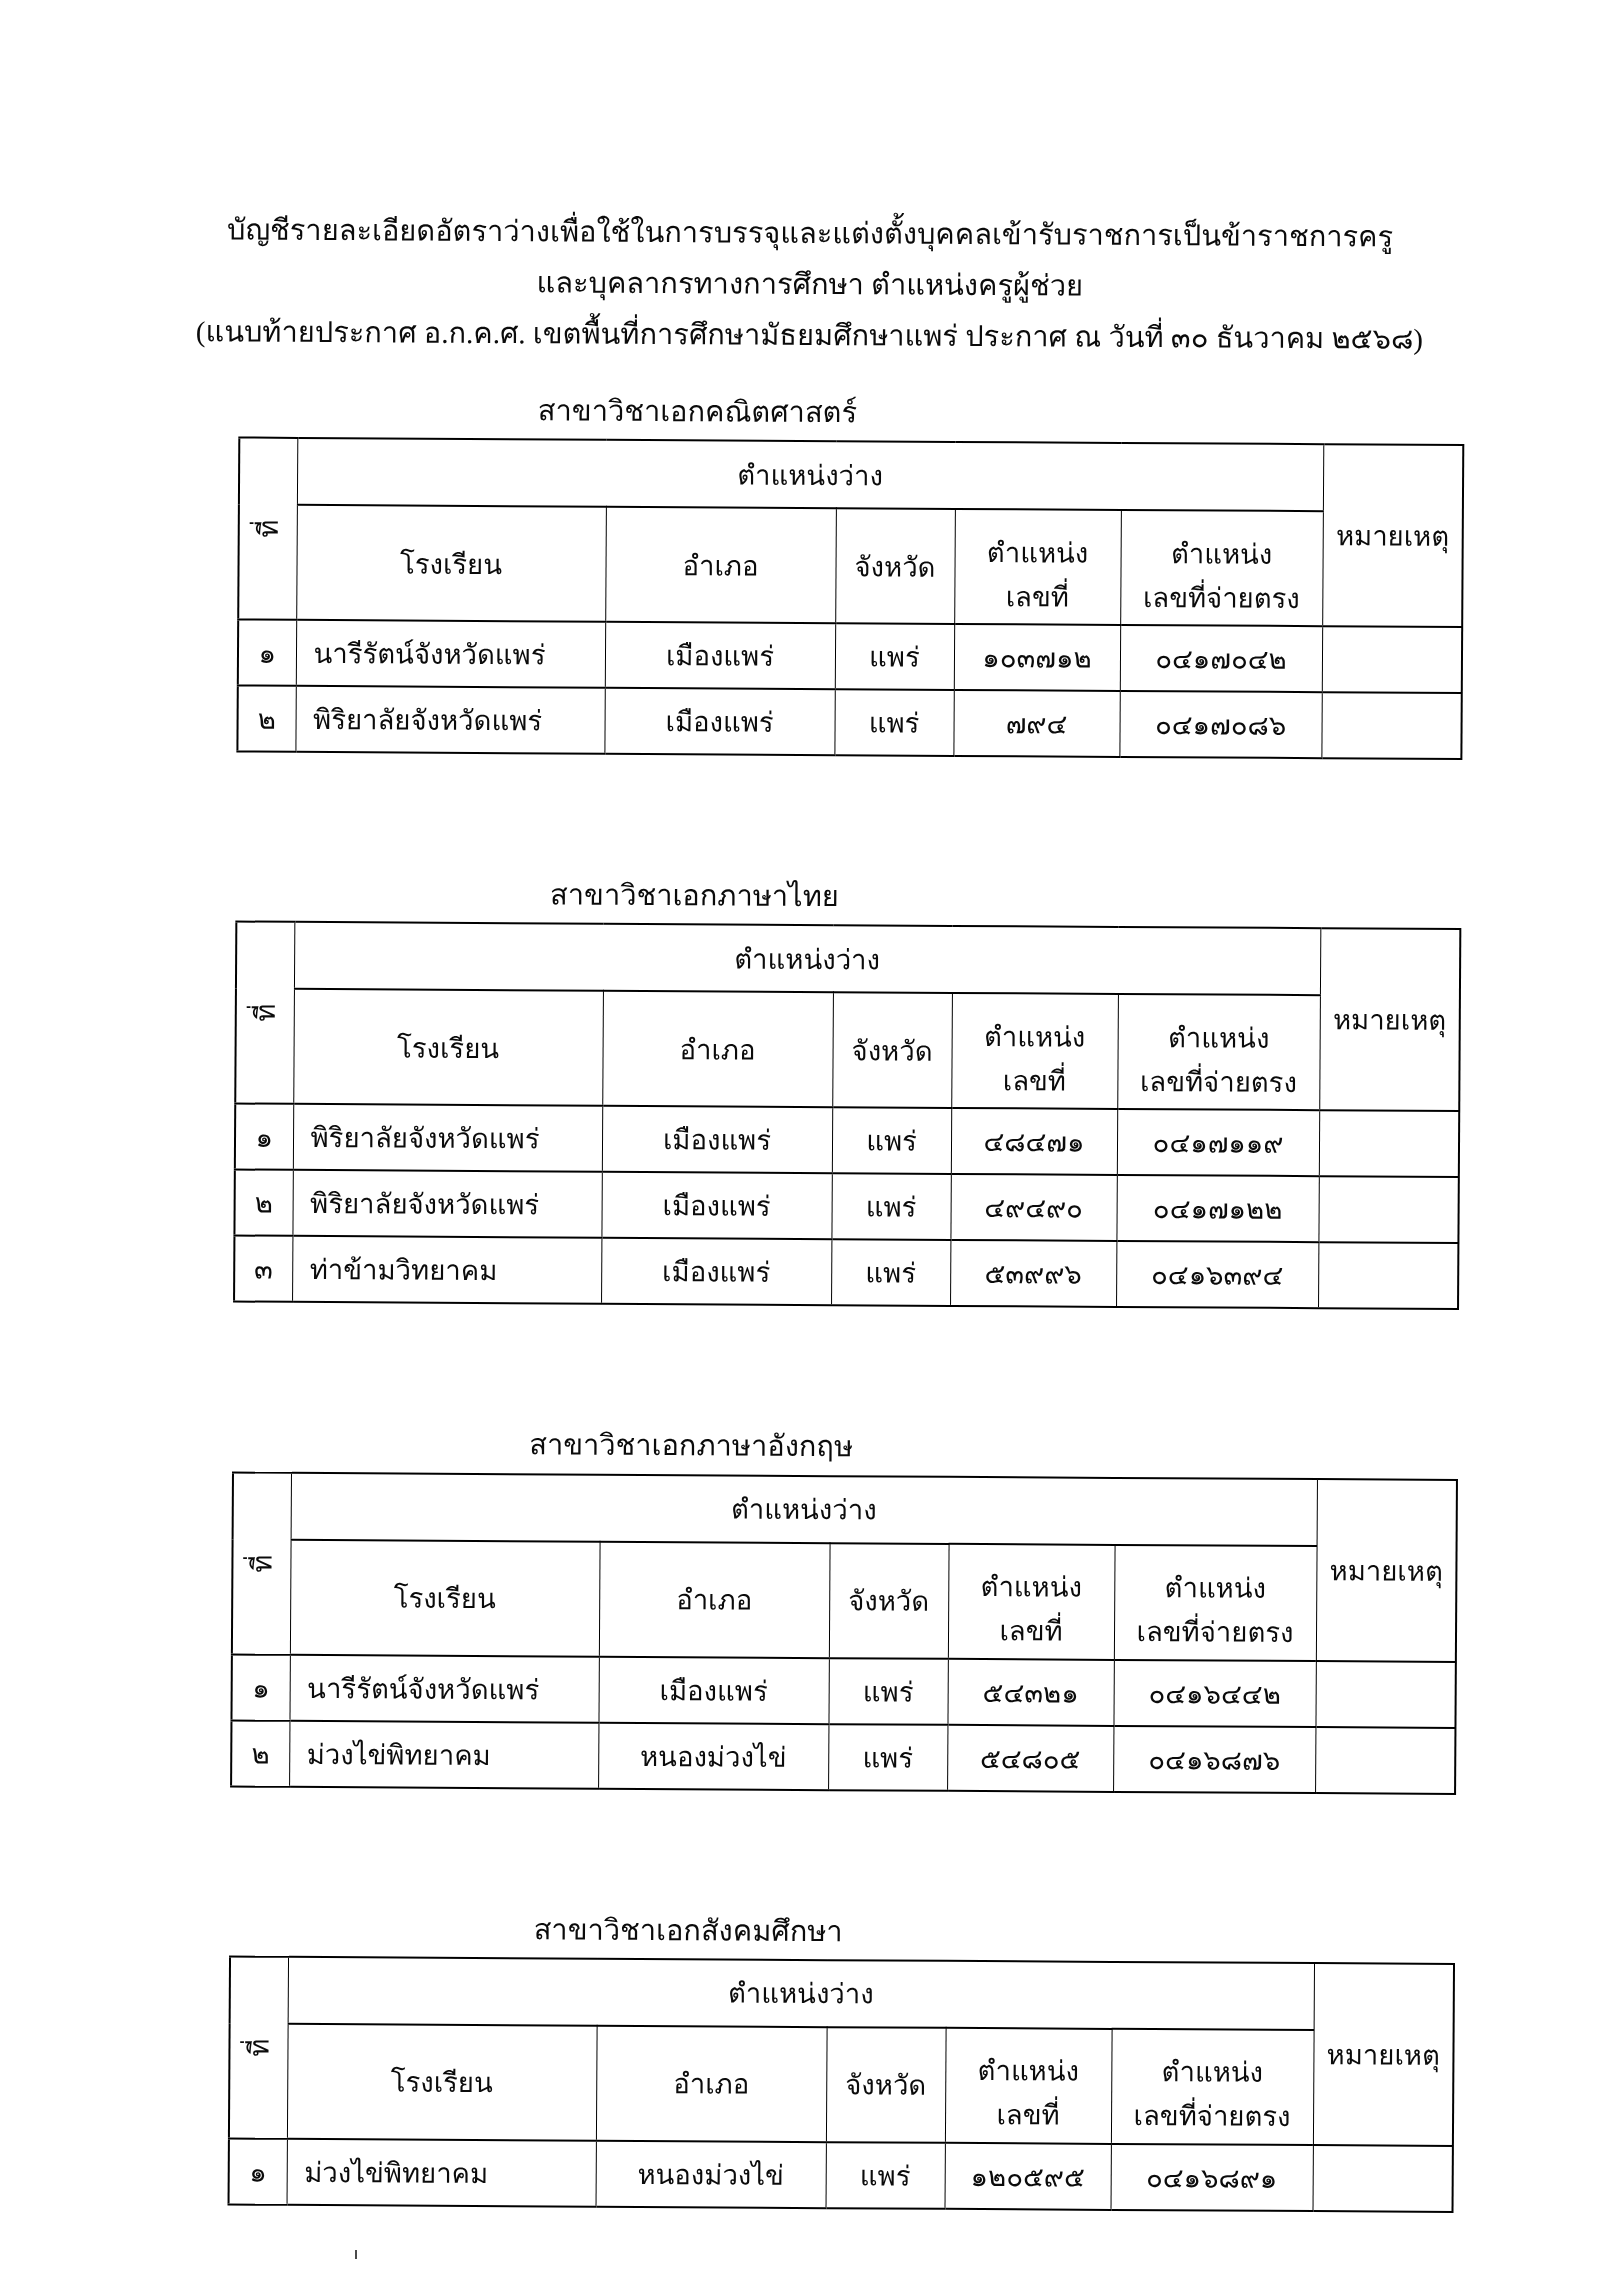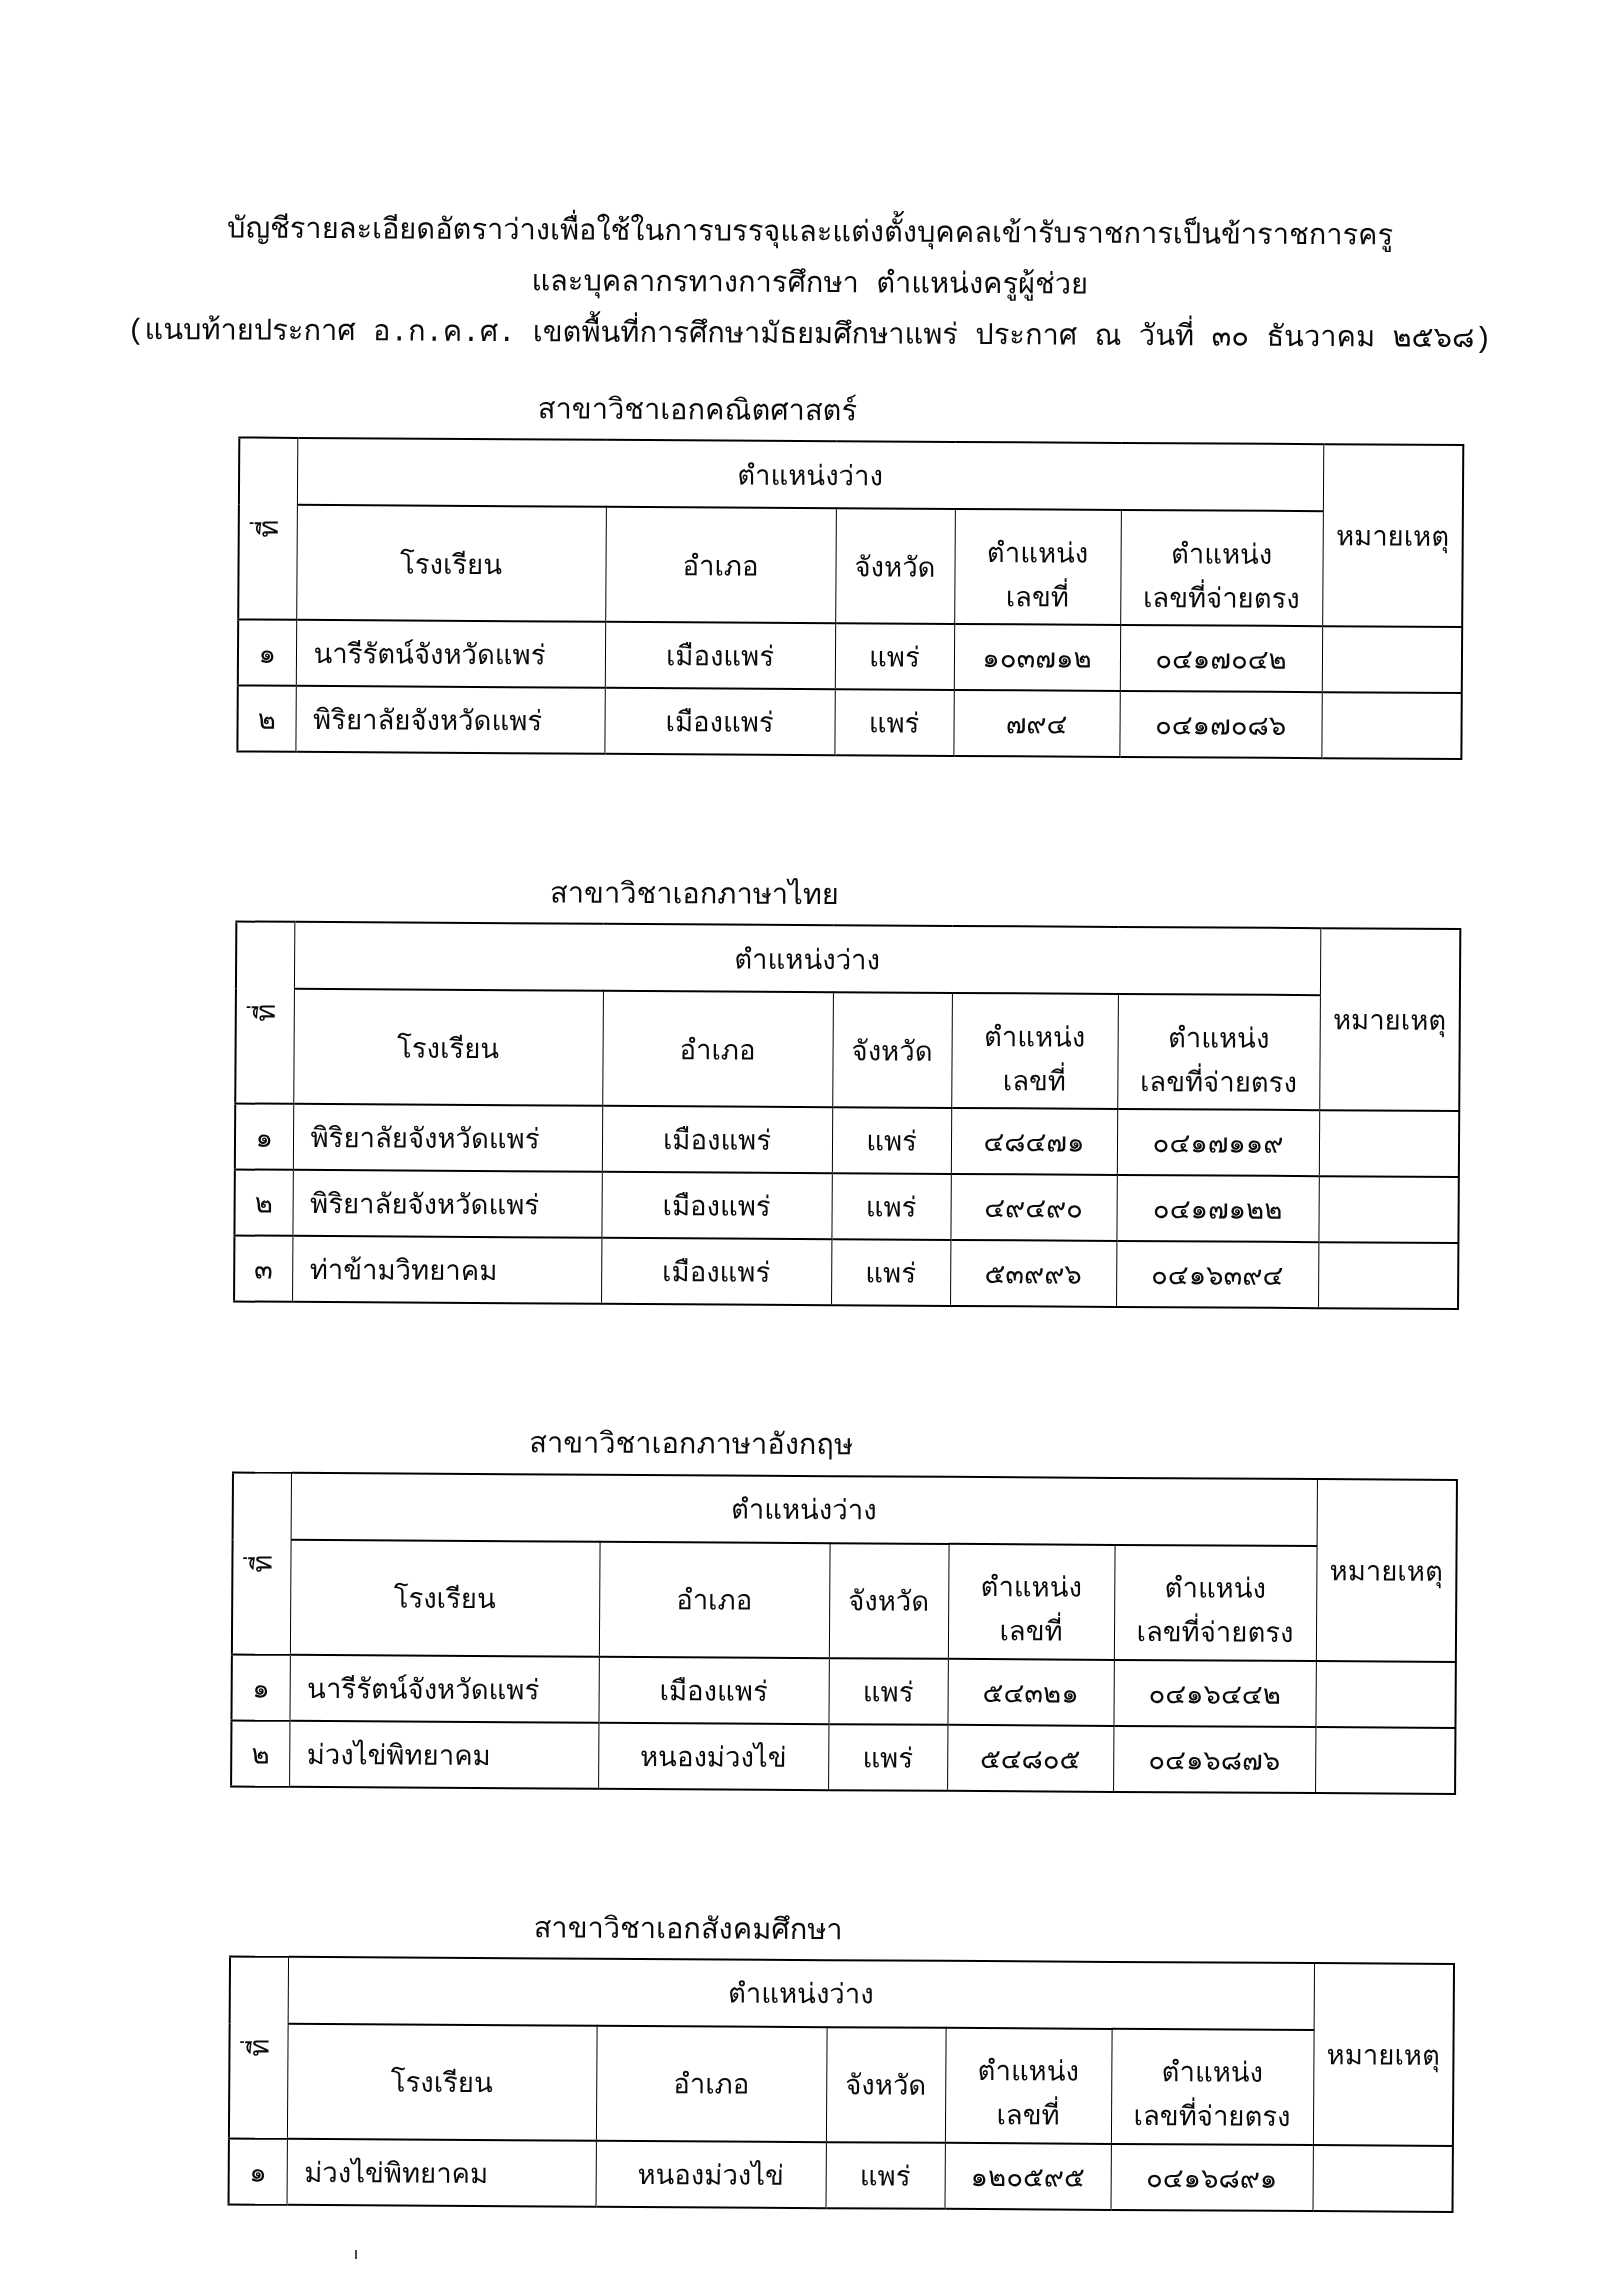--- a/index.html
+++ b/index.html
@@ -6,21 +6,21 @@
     margin: 0;
     padding: 0;
     background: #ffffff;
   }
   .page {
     position: relative;
     width: 1623px;
     height: 2295px;
     background: #ffffff;
     overflow: hidden;
-    font-family: Liberation Mono, monospace;
+    font-family: Liberation Serif, serif;
     color: #0b0b0b;
   }
   
   .scan-rotate {
     position: absolute;
     left: 0; top: 0;
     width: 100%;
     transform: rotate(0.35deg);
     transform-origin: 811px 0;
   }

